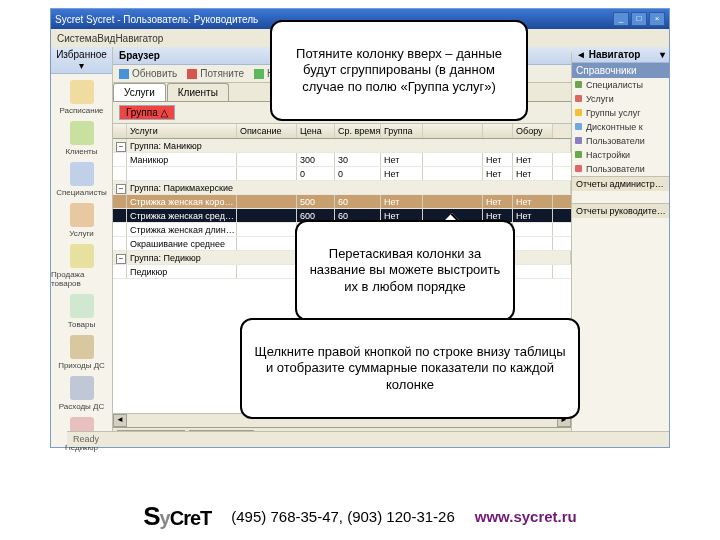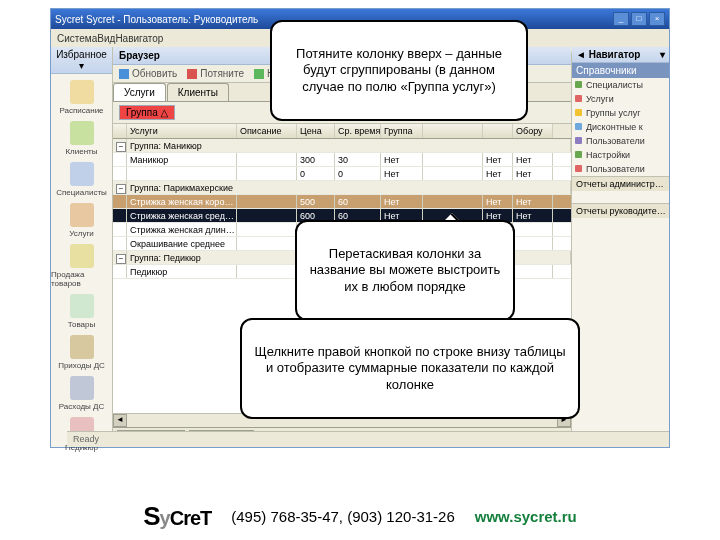--- a/index.html
+++ b/index.html
@@ -53,21 +53,21 @@
   #co1 { left: 270px; top: 20px; width: 258px; }
   #co2 { left: 295px; top: 220px; width: 220px; }
   #co3 { left: 240px; top: 318px; width: 340px; }
   .tail { position:absolute; background:#fff; border:2px solid #000; transform:rotate(45deg);}
   #t1{left:305px;top:104px;width:14px;height:14px;border-top:none;border-right:none;}
   #t2{left:445px;top:216px;width:14px;height:14px;border-bottom:none;border-left:none;}
   #t3{left:538px;top:370px;width:14px;height:14px;border-top:none;border-left:none;}
   .footer { position: absolute; bottom: 8px; left: 0; right: 0; display: flex; align-items: center; justify-content: center; gap: 20px; font-size: 15px; }
   .logo { font-family: Georgia, serif; font-size: 20px; font-weight: bold; letter-spacing: -1px; }
   .logo .s { font-size: 26px; }
-  .footer .url { color: #15803d; font-weight: bold; }
+  .footer .url { color: #701a75; font-weight: bold; }
   .sep{color:#c0c0b0}
   .scrollb { height: 14px; background: #ece9d8; border-top: 1px solid #c0c0b0; display: flex; }
   .sbtn { width: 14px; background: #d4d0c0; border: 1px solid #a0a090; font-size:8px; text-align:center;}
 </style>
 </head>
 <body>
 
 <div class="screenshot">
   <div class="titlebar">
     <span>Sycret Sycret - Пользователь: Руководитель</span>

